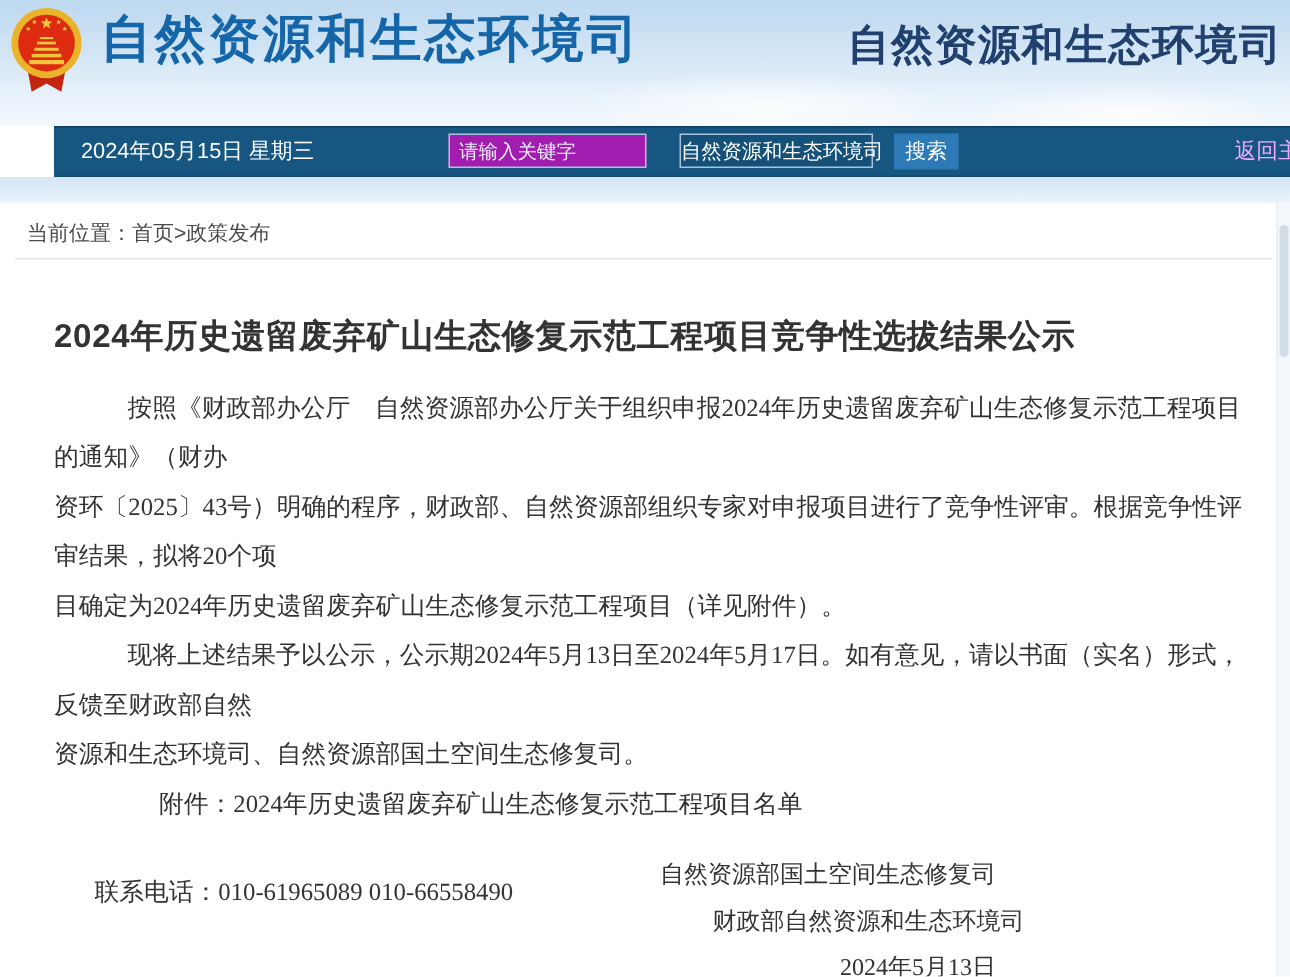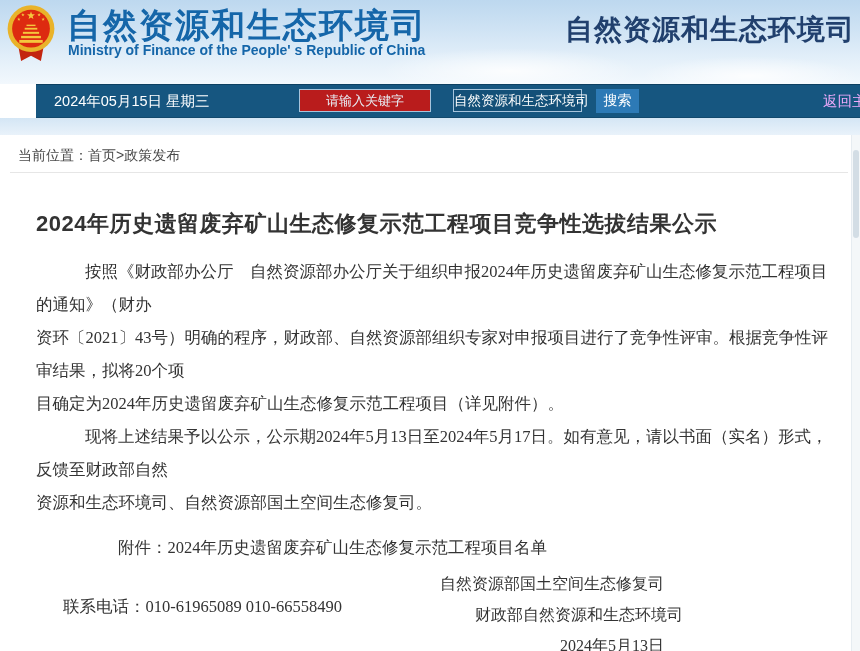--- a/index.html
+++ b/index.html
@@ -34,22 +34,22 @@
   }
 
   
   .navbar {
     position:absolute; left:0; top:84px; width:860px; height:34px; box-sizing:border-box;
     background:#165680; border-top:1px solid #0d4062; border-bottom:1px solid #12496d;margin-left:36px;
   }
   .nav-date { position:absolute; left:18px; top:0; line-height:32px; color:#ffffff; font-size:14.5px; }
   .nav-search-input {
     position:absolute; left:263px; top:4px; width:132px; height:23px; box-sizing:border-box;
-    background:#b91c1c; border:1px solid #a7c4dc; color:#eef4f9; font-size:13px;
-    padding:0 6px; outline:none; font-family:"Liberation Sans","DejaVu Sans",sans-serif;text-align:center;
+    background:#a21caf; border:1px solid #a7c4dc; color:#eef4f9; font-size:13px;
+    padding:0 6px; outline:none; font-family:"Liberation Sans","DejaVu Sans",sans-serif;
   }
   .nav-search-input::placeholder { color:#e8eff6; opacity:1; }
   .nav-scope {
     position:absolute; left:417px; top:4px; width:129px; height:23px; box-sizing:border-box;
     border:1px solid #a7c4dc; color:#ffffff; font-size:13.5px; line-height:21px;
     text-align:center; background:rgba(0,0,0,0.06); cursor:pointer; white-space:nowrap;
   }
   .nav-search-btn {
     position:absolute; left:560px; top:4px; width:43px; height:24px;
     background:#2d7ab6; color:#ffffff; font-size:14px; border:none; cursor:pointer;
@@ -75,21 +75,21 @@
   .doc-title {
     position:absolute; left:36px; right:40px; top:194px; text-align:left;
     font-size:22px; font-weight:bold; color:#333333; letter-spacing:0.5px;
   }
   .article-body {
     position:absolute; left:36px; top:255px; width:794px;
     font-family:"Liberation Serif","DejaVu Serif",serif;
     font-size:16.5px; color:#333333; line-height:33px;
   }
   .para { margin:0; white-space:pre-line; text-indent:49px; }
-  .attachment { margin:12px; text-indent:70px; }
+  .attachment { margin:0; text-indent:70px; }
   .contact { margin:26px 0 0 27px; }
 
   .signature {
     position:absolute; right:0; top:568px; width:420px;
     font-family:"Liberation Serif","DejaVu Serif",serif;
     font-size:16px; color:#333333;
   }
   .sig-line { height:31px; line-height:31px; text-align:right; white-space:nowrap; }
   .sig-1 { padding-right:177px; }
   .sig-2 { padding-right:210px; }
@@ -124,21 +124,20 @@
       <polygon fill="#f5c63d" points="16.50,15.50 16.99,16.82 18.40,16.88 17.30,17.76 17.68,19.12 16.50,18.34 15.32,19.12 15.70,17.76 14.60,16.88 16.01,16.82"></polygon>
       <polygon fill="#f5c63d" points="43.50,15.50 43.99,16.82 45.40,16.88 44.30,17.76 44.68,19.12 43.50,18.34 42.32,19.12 42.70,17.76 41.60,16.88 43.01,16.82"></polygon>
       <rect x="25" y="23.5" width="10" height="1.6" fill="#f5c63d"></rect>
       <rect x="23" y="27" width="14" height="2" fill="#f5c63d"></rect>
       <rect x="21" y="31.5" width="18" height="2.2" fill="#f5c63d"></rect>
       <rect x="19" y="36" width="22" height="2.6" fill="#f5c63d"></rect>
       <rect x="17" y="40.5" width="26" height="3.2" fill="#f5c63d"></rect>
     </svg>
 
     <div class="site-title">自然资源和生态环境司</div>
-    <div class="site-subtitle">Ministry of Finance of the People' s Republic of China</div>
     <div class="dept-title">自然资源和生态环境司</div>
   </div>
 
   <div class="navbar">
     <div class="nav-date">2024年05月15日 星期三</div>
     <input class="nav-search-input" type="text" placeholder="请输入关键字" style="">
     <div class="nav-scope">自然资源和生态环境司</div>
     <button class="nav-search-btn">搜索</button>
     <a class="nav-home">返回主站</a>
   </div>
@@ -147,21 +146,21 @@
 
   <div class="breadcrumb">
     <span>当前位置：</span><a>首页</a><span>&gt;</span><a>政策发布</a>
   </div>
   <div class="divider"></div>
 
   <h1 class="doc-title">2024年历史遗留废弃矿山生态修复示范工程项目竞争性选拔结果公示</h1>
 
   <div class="article-body">
     <p class="para">按照《财政部办公厅　自然资源部办公厅关于组织申报2024年历史遗留废弃矿山生态修复示范工程项目的通知》（财办
-资环〔2021〕43号）明确的程序，财政部、自然资源部组织专家对申报项目进行了竞争性评审。根据竞争性评审结果，拟将20个项
+资环〔2025〕43号）明确的程序，财政部、自然资源部组织专家对申报项目进行了竞争性评审。根据竞争性评审结果，拟将20个项
 目确定为2024年历史遗留废弃矿山生态修复示范工程项目（详见附件）。</p>
     <p class="para">现将上述结果予以公示，公示期2024年5月13日至2024年5月17日。如有意见，请以书面（实名）形式，反馈至财政部自然
 资源和生态环境司、自然资源部国土空间生态修复司。</p>
     <p class="attachment">附件：2024年历史遗留废弃矿山生态修复示范工程项目名单</p>
     <p class="contact">联系电话：010-61965089 010-66558490</p>
   </div>
 
   <div class="signature">
     <div class="sig-line sig-2">自然资源部国土空间生态修复司</div>
     <div class="sig-line sig-1">财政部自然资源和生态环境司</div>

